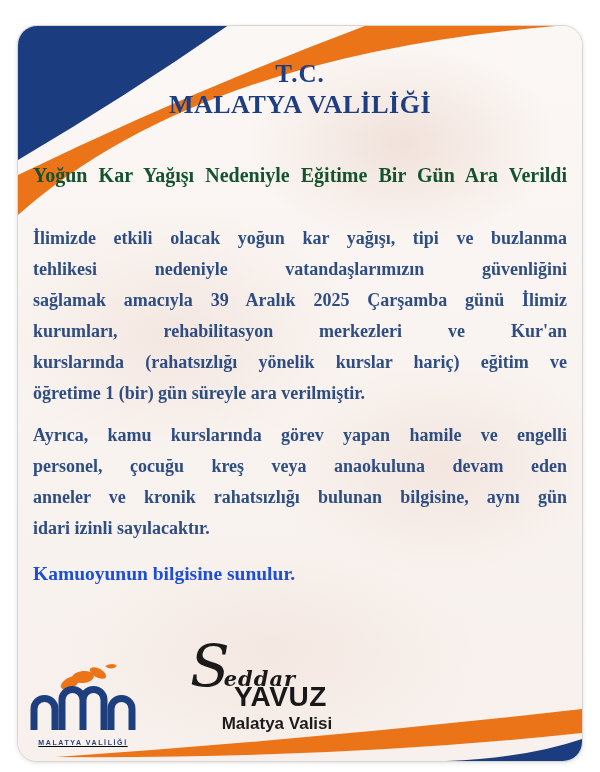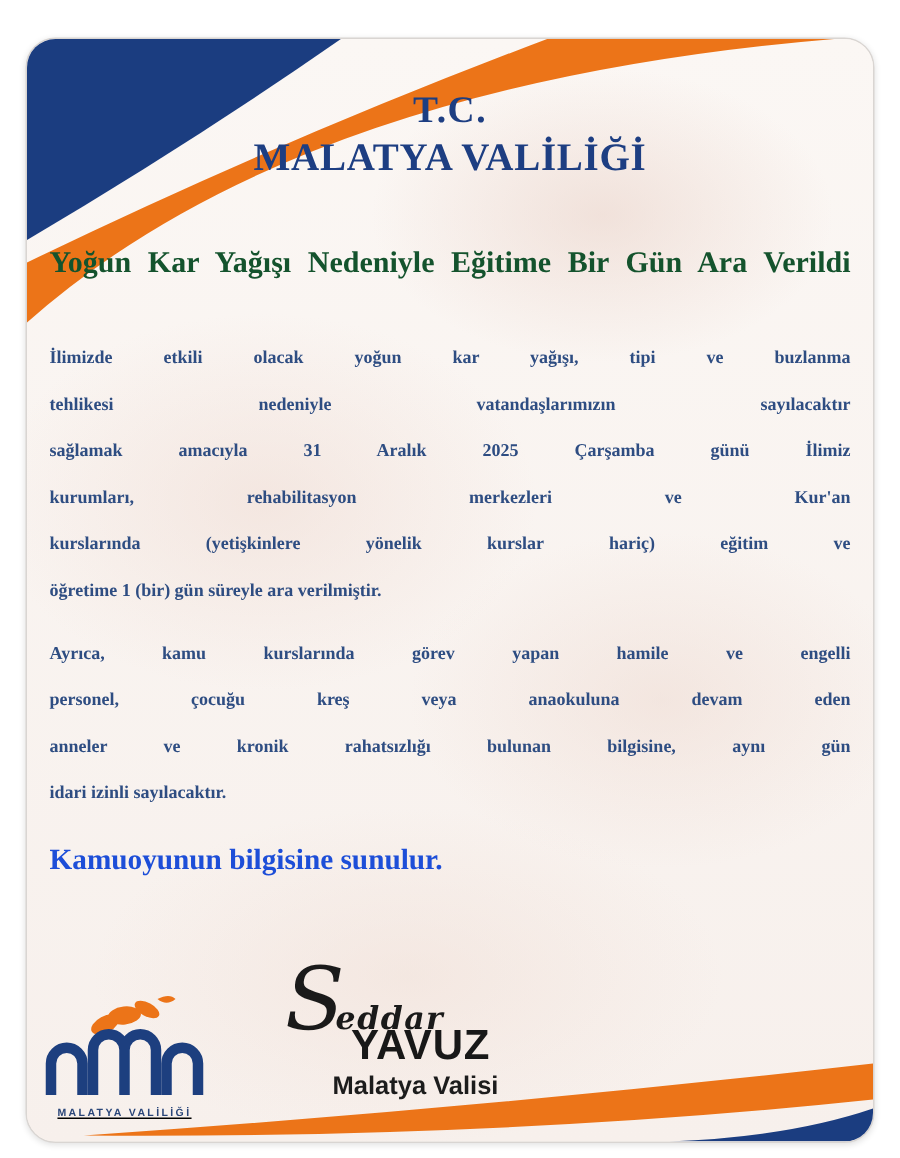--- a/index.html
+++ b/index.html
@@ -52,21 +52,21 @@
   .headline {
     margin-top:41px;
     font-weight:700; font-size:20px; line-height:26px;
     color:#14532d;
     white-space:nowrap;
     text-align:justify; text-align-last:justify;
   }
   .para { margin-top:35px; }
   .para.second { margin-top:11px; }
   .line {
-    font-weight:700; font-size:12px; line-height:31px;
+    font-weight:700; font-size:18px; line-height:31px;
     color:#2e4d82;
     white-space:nowrap;
     text-align:justify; text-align-last:justify;
   }
   .line.last { text-align-last:left; }
   .closing {
     margin-top:15px;
     font-weight:700; font-size:19.5px; line-height:30px;
     color:#1d4ed8;
   }
@@ -122,24 +122,24 @@
 
   <div class="content">
 
     <div class="tc">T.C.</div>
     <div class="gov">MALATYA VALİLİĞİ</div>
 
     <div class="headline">Yoğun Kar Yağışı Nedeniyle Eğitime Bir Gün Ara Verildi</div>
 
     <div class="para">
       <div class="line">İlimizde etkili olacak yoğun kar yağışı, tipi ve buzlanma</div>
-      <div class="line">tehlikesi nedeniyle vatandaşlarımızın sayılacaktır</div>
-      <div class="line">sağlamak amacıyla 31 Aralık 2025 Çarşamba günü İlimiz</div>
+      <div class="line">tehlikesi nedeniyle vatandaşlarımızın güvenliğini</div>
+      <div class="line">sağlamak amacıyla 39 Aralık 2025 Çarşamba günü İlimiz</div>
       <div class="line">kurumları, rehabilitasyon merkezleri ve Kur'an</div>
-      <div class="line">kurslarında (yetişkinlere yönelik kurslar hariç) eğitim ve</div>
+      <div class="line">kurslarında (rahatsızlığı yönelik kurslar hariç) eğitim ve</div>
       <div class="line last">öğretime 1 (bir) gün süreyle ara verilmiştir.</div>
     </div>
 
     <div class="para second">
       <div class="line">Ayrıca, kamu kurslarında görev yapan hamile ve engelli</div>
       <div class="line">personel, çocuğu kreş veya anaokuluna devam eden</div>
       <div class="line">anneler ve kronik rahatsızlığı bulunan bilgisine, aynı gün</div>
       <div class="line last">idari izinli sayılacaktır.</div>
     </div>
 

